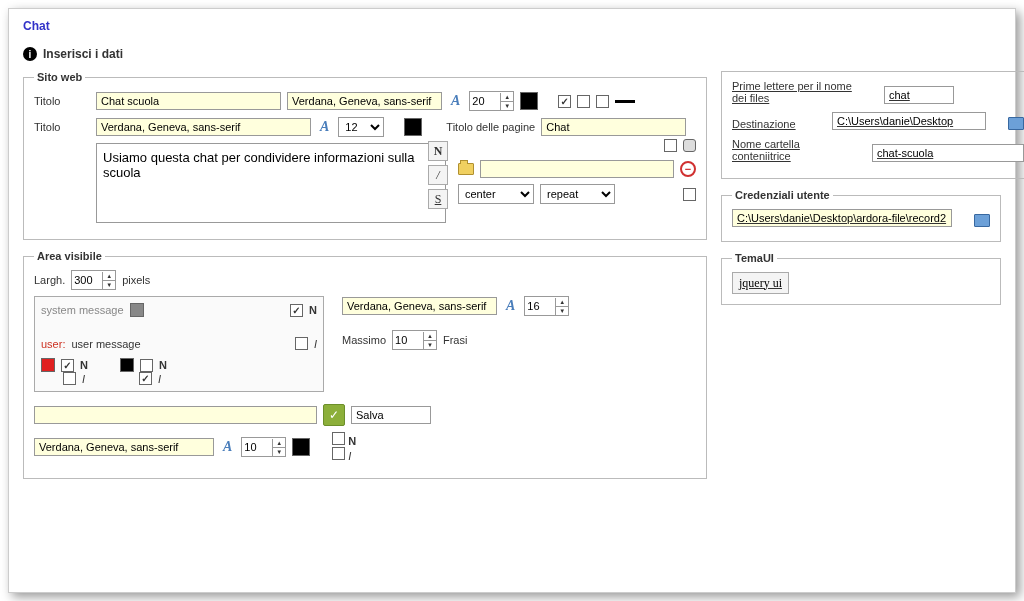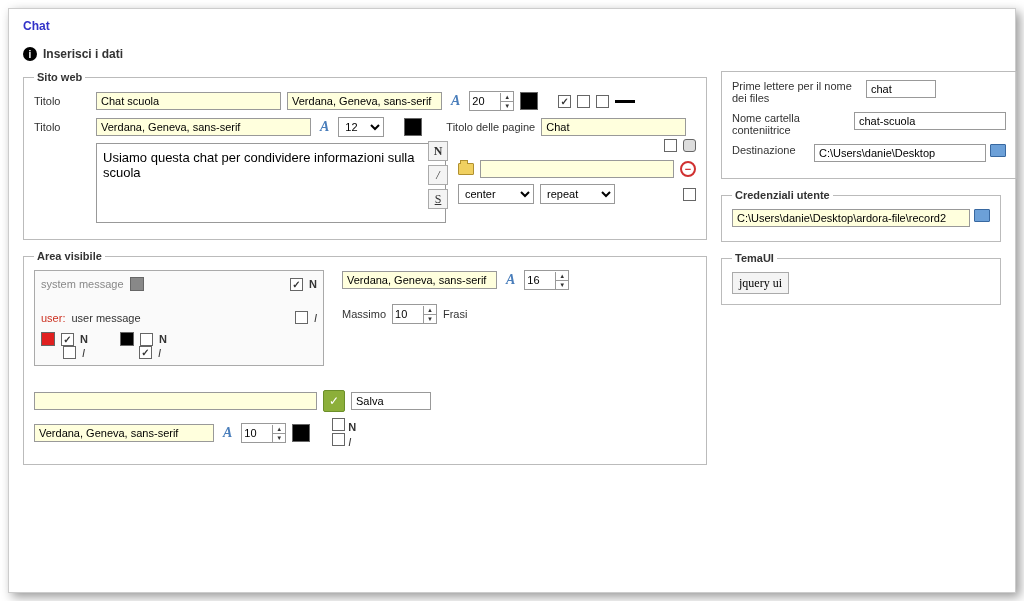--- a/index.html
+++ b/index.html
@@ -208,23 +208,24 @@
     color: #fff;
     display: inline-flex;
     align-items: center;
     justify-content: center;
     font-size: 12px;
     cursor: pointer;
   }
   .ok-btn::after { content: "✓"; }
   .right-row {
     display: flex;
-    align-items: flex-start;
-    gap: 4px;
+    align-items: flex-end;
+    gap: 22px;
     margin-bottom: 8px;
+    text-decoration: underline;
   }
   .right-row .lbl { width: 130px; font-size: 11px; }
   .msg-preview {
     border: 1px solid #aaa;
     background: #fafafa;
     padding: 6px;
     width: 290px;
   }
   .sys-msg { color: #888; }
   .user-lbl { color: #cc3020; }
@@ -313,20 +314,31 @@
               <span style="flex:1"></span>
               <span class="cbox"></span>
             </div>
           </div>
         </div>
       </fieldset>
 
       <fieldset>
         <legend>Area visibile</legend>
 
+        <div class="row">
+          <span>Largh.</span>
+          <span class="num-spin">
+            <input type="text" value="300" style="">
+            <span class="spin-btns">
+                <div>▲</div>
+                <div>▼</div>
+              </span>
+          </span>
+          <span>pixels</span>
+        </div>
 
         <div class="row" style="align-items:flex-start">
           <div class="msg-preview">
             <div class="row" style="margin-bottom:20px">
               <span class="sys-msg">system message</span>
               <span class="color-sw" style="background:#888;width:14px;height:14px"></span>
               <span style="flex:1"></span>
               <span class="cbox checked"></span>
                 <span class="bold">N</span>
             </div>
@@ -376,21 +388,21 @@
                 <span class="spin-btns">
                     <div>▲</div>
                     <div>▼</div>
                   </span>
               </span>
               <span>Frasi</span>
             </div>
           </div>
         </div>
 
-        <div class="row" style="margin-top:24px">
+        <div class="row" style="margin-top:12px">
           <input type="text" style="width: 283px;" value="">
           <span class="ok-btn"></span>
           <input type="text" class="plain" style="width: 80px; background: rgb(255, 255, 255);" value="Salva">
         </div>
 
         <div class="row">
           <input type="text" style="width: 180px;" value="Verdana, Geneva, sans-serif">
           <span class="font-a">A</span>
           <span class="num-spin">
             <input type="text" value="10" style="">
@@ -409,27 +421,27 @@
       </fieldset>
     </div>
 
     <div class="right-col">
       <fieldset style="border:1px solid #bbb; padding:8px 10px;">
         <div class="right-row">
           <span class="lbl">Prime lettere per il nome dei files</span>
           <input type="text" class="plain" style="width: 70px; background: rgb(255, 255, 255);" value="chat">
         </div>
         <div class="right-row">
-          <span class="lbl" style="width:118px">Nome cartella conteniitrice</span>
-          <input type="text" class="plain" style="flex: 1 1 0%; background: rgb(255, 255, 255);" value="chat-scuola">
-        </div>
-        <div class="right-row">
           <span class="lbl" style="width:78px">Destinazione</span>
           <input type="text" class="plain" style="flex: 1 1 0%; background: rgb(255, 255, 255);" value="C:\Users\danie\Desktop">
           <span class="folder-blue"></span>
+        </div>
+        <div class="right-row">
+          <span class="lbl" style="width:118px">Nome cartella conteniitrice</span>
+          <input type="text" class="plain" style="flex: 1 1 0%; background: rgb(255, 255, 255);" value="chat-scuola">
         </div>
       </fieldset>
 
       <fieldset>
         <legend>Credenziali utente</legend>
         <div class="right-row" style="margin-bottom:4px">
           <input type="text" style="flex: 1 1 0%;" value="C:\Users\danie\Desktop\ardora-file\record2">
           <span class="folder-blue"></span>
         </div>
       </fieldset>

